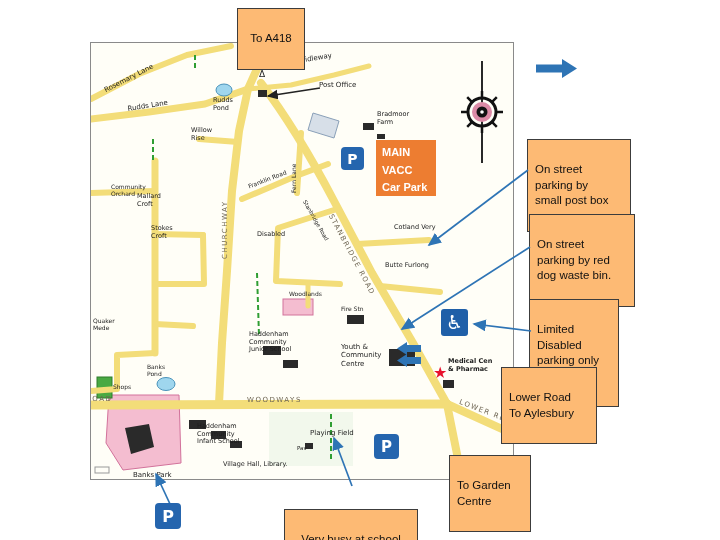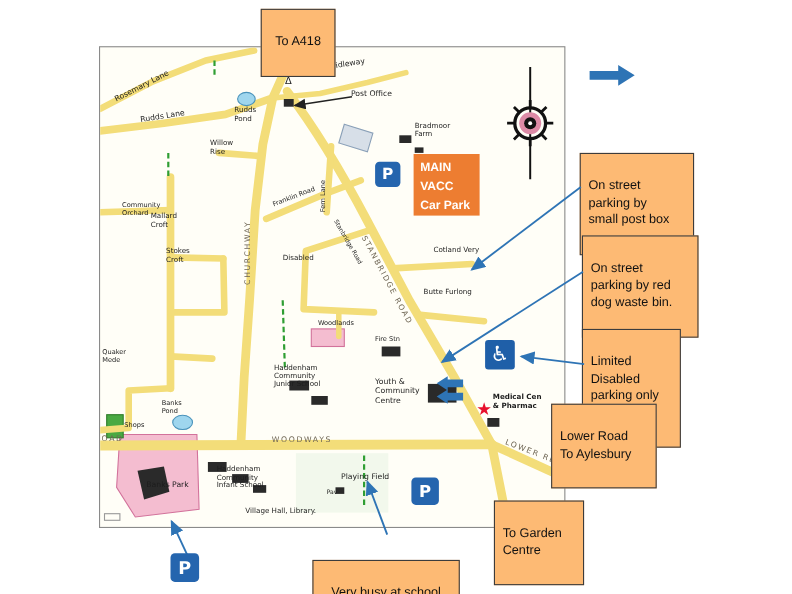--- a/index.html
+++ b/index.html
@@ -138,21 +138,21 @@
 Centre</div>
     <div class="ml" style="left:357px;top:315px;font-size:6.5px;font-weight:bold;">Medical Cen
 &amp; Pharmac</div>
     <div class="ml" style="left:56px;top:320px;font-size:6px;">Banks
 Pond</div>
     <div class="ml rl" style="left:156px;top:353px;">WOODWAYS</div>
     <div class="ml rl" style="left:-5px;top:352px;">ROAD</div>
     <div class="ml" style="left:2px;top:274px;font-size:6px;">Quaker
 Mede</div>
     <div class="ml" style="left:22px;top:340px;font-size:6px;">Shops</div>
-    <div class="ml" style="left:42px;top:394px;">Banks Park</div>
+    <div class="ml" style="left:42px;top:428px;">Banks Park</div>
     <div class="ml" style="left:190px;top:386px;margin-left:29px;">Playing Field</div>
     <div class="ml" style="left:106px;top:380px;font-size:6.5px;">Haddenham
 Community
 Infant School</div>
     <div class="ml" style="left:132px;top:418px;font-size:6.5px;">Village Hall, Library.</div>
     <div class="ml rl" style="left:370px;top:355px;transform:rotate(21deg);transform-origin:0 0;">LOWER RD</div>
     <div class="ml" style="left:206px;top:402px;font-size:5.5px;">Pav</div>
     <div class="ml" style="left:168px;top:26px;font-size:9px;">Δ</div>
 
     <div class="carpark">MAIN

